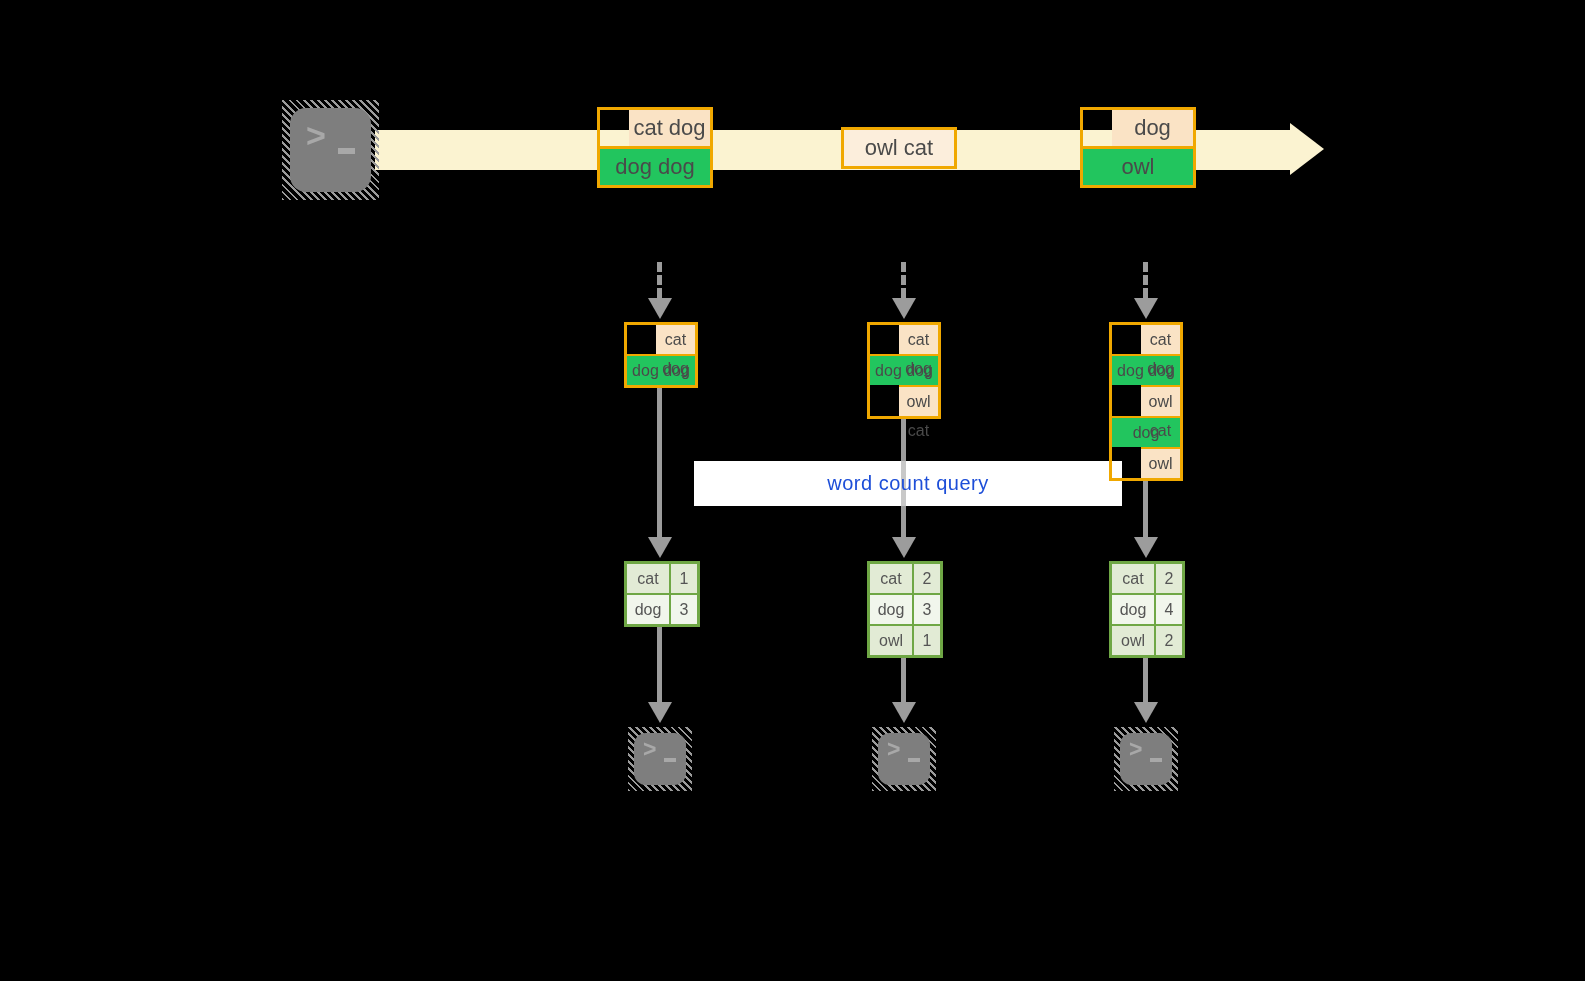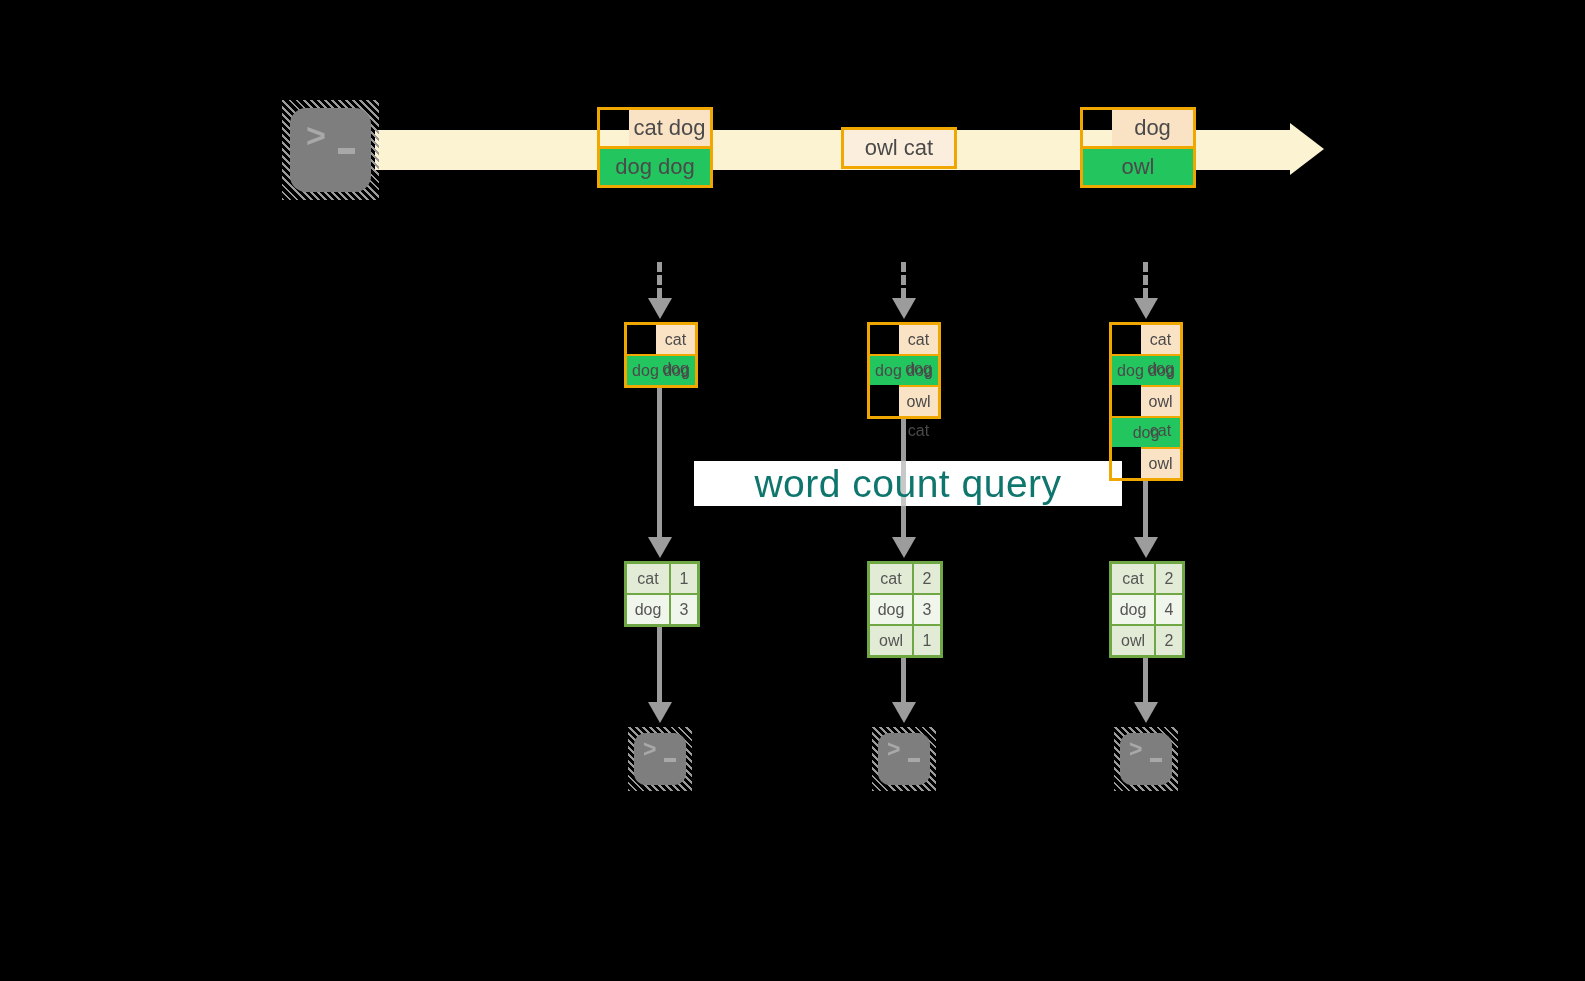--- a/index.html
+++ b/index.html
@@ -38,21 +38,21 @@
   .cream2{background:#FCEEDC;}
   
   .dashline{position:absolute;width:0;border-left:5px dashed #9C9C9C;z-index:1;}
   .solidline{position:absolute;width:5px;background:#9C9C9C;z-index:1;}
   .ahead{position:absolute;width:0;height:0;z-index:1;
     border-left:12px solid transparent;border-right:12px solid transparent;border-top:21px solid #9C9C9C;}
   
   .querybox{position:absolute;left:694px;top:461px;width:428px;height:45px;background:#ffffff;z-index:2;}
   .querybox .linethrough{position:absolute;left:207px;top:0;width:5px;height:45px;background:#C8C8C8;z-index:3;}
   .querybox .qtext{position:relative;z-index:4;display:block;width:100%;height:45px;line-height:45px;
-    text-align:center;font-size:39px;color:#0f766e;letter-spacing:0.5px;}
+    text-align:center;font-size:20px;color:#1d4ed8;letter-spacing:0.5px;}
   
   .gtable{position:absolute;box-sizing:border-box;border:3px solid #6FA745;background:#6FA745;z-index:5;
     display:grid;grid-template-columns:42px 26px;gap:2px;}
   .gtable .cell{height:29px;line-height:29px;text-align:center;font-size:16px;color:#555555;}
   .g-dark{background:#E2EBD5;}
   .g-light{background:#F1F6EC;}
 </style>
 </head>
 <body>
 

